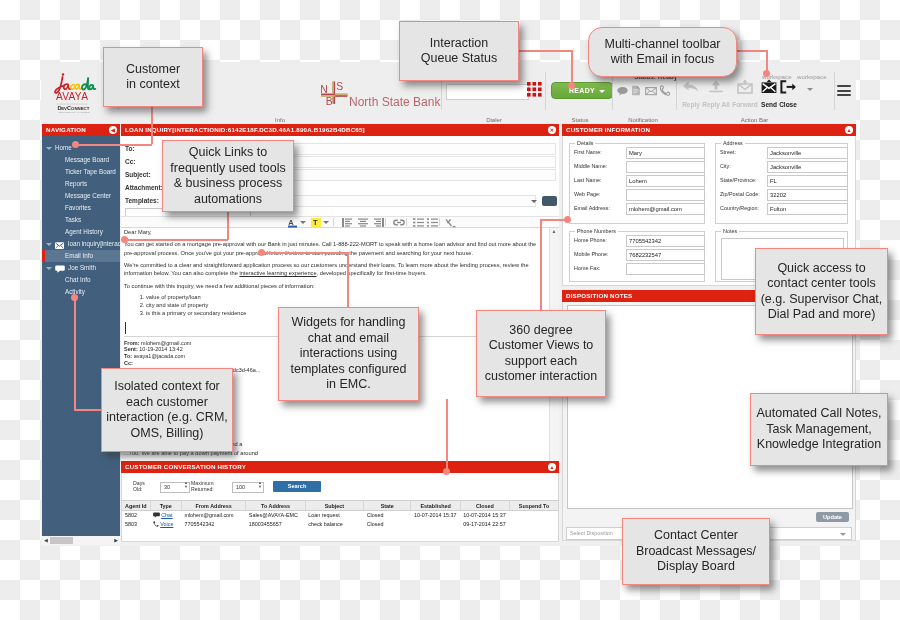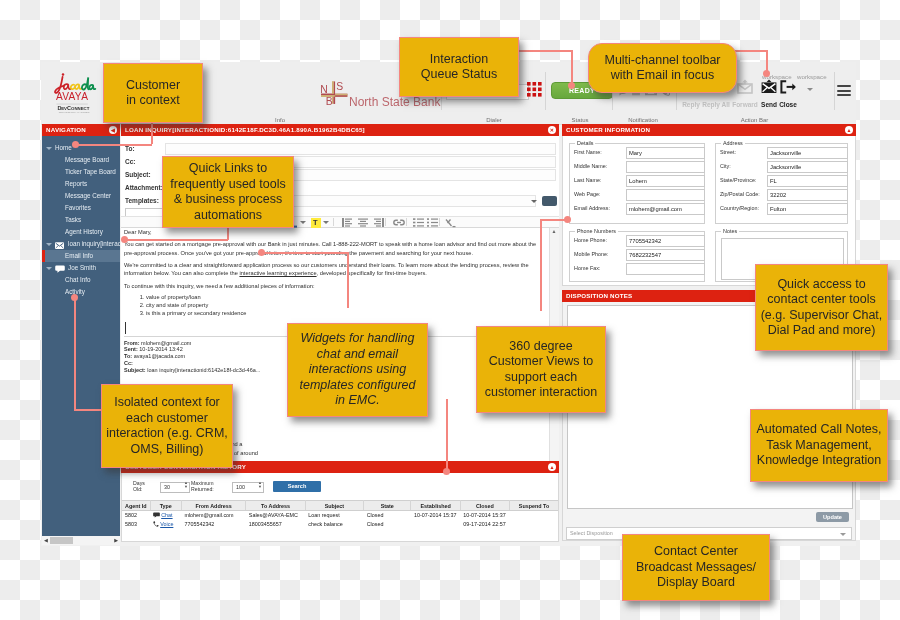--- a/index.html
+++ b/index.html
@@ -137,24 +137,24 @@
   .dn-panel{position:absolute;left:0;top:166px;width:294px;}
   .dn-body{background:#f3f3f3;height:238px;border:1px solid #d7d7d7;border-top:none;position:relative;}
   .dn-ta{position:absolute;left:4px;top:3px;width:280px;height:198px;border:1px solid #c6c6c6;background:#fff;resize:none;}
   .dn-update{position:absolute;right:6px;top:210px;width:33px;height:10px;background:#8d9aa6;color:#fff;
     font-size:5.6px;font-weight:bold;text-align:center;line-height:10px;border-radius:2px;}
   .dn-select{position:absolute;left:3px;top:225px;width:284px;height:11px;background:#fff;border:1px solid #cfcfcf;}
   .dn-select span{position:absolute;left:3px;top:2px;font-size:5.4px;color:#9a9a9a;}
   .dn-select .car{position:absolute;right:5px;top:4.5px;width:0;height:0;border-left:3px solid transparent;border-right:3px solid transparent;border-top:3.5px solid #9a9a9a;}
 
   
-  .callout{position:absolute;background:#eab308;border:1.5px solid #f4867f;
+  .callout{position:absolute;background:#e5e5e5;border:1.5px solid #f4867f;
     box-shadow:4px 5px 7px rgba(55,55,55,.55);
     display:flex;align-items:center;justify-content:center;text-align:center;
-    color:#262626;font-size:12.5px;line-height:15.5px;margin-top:16px;}
+    color:#262626;font-size:12.5px;line-height:15.5px;}
   .leader{position:absolute;background:#f4867f;}
   .dot{position:absolute;width:7px;height:7px;border-radius:50%;background:#f4867f;}
 </style>
 </head>
 <body>
 
 <div id="app">
   <div class="hdr">
 
     <div class="logo-jacada">
@@ -733,21 +733,21 @@
   </div>
 <div class="callout" style="left: 399px; top: 21px; width: 118px; height: 58px;">
     <div>Interaction<br>Queue Status</div>
   </div>
 <div class="callout" style="left: 588px; top: 27px; width: 147px; height: 48px; border-radius: 14px;">
     <div>Multi-channel toolbar<br>with Email in focus</div>
   </div>
 <div class="callout" style="left: 162px; top: 140px; width: 130px; height: 70px;">
     <div>Quick Links to<br>frequently used tools<br>&amp; business process<br>automations</div>
   </div>
-<div class="callout" style="left: 287px; top: 307px; width: 139px; height: 92px; font-style: italic;">
+<div class="callout" style="left: 278px; top: 307px; width: 139px; height: 92px;">
     <div>Widgets for handling<br>chat and email<br>interactions using<br>templates configured<br>in EMC.</div>
   </div>
 <div class="callout" style="left: 476px; top: 310px; width: 128px; height: 85px;">
     <div>360 degree<br>Customer Views to<br>support each<br>customer interaction</div>
   </div>
 <div class="callout" style="left: 101px; top: 368px; width: 130px; height: 82px;">
     <div>Isolated context for<br>each customer<br>interaction (e.g. CRM,<br>OMS, Billing)</div>
   </div>
 <div class="callout" style="left: 755px; top: 248px; width: 131px; height: 85px;">
     <div>Quick access to<br>contact center tools<br>(e.g. Supervisor Chat,<br>Dial Pad and more)</div>

